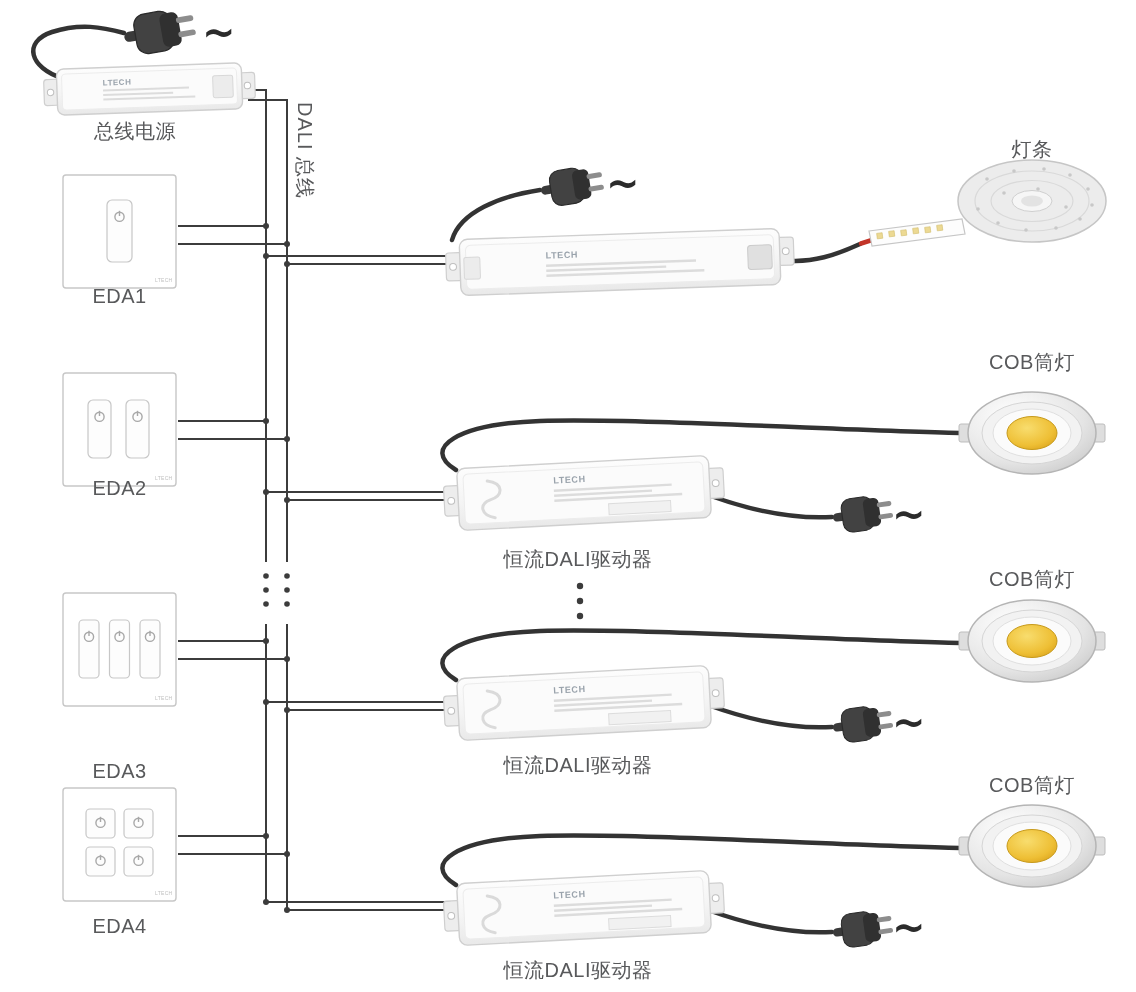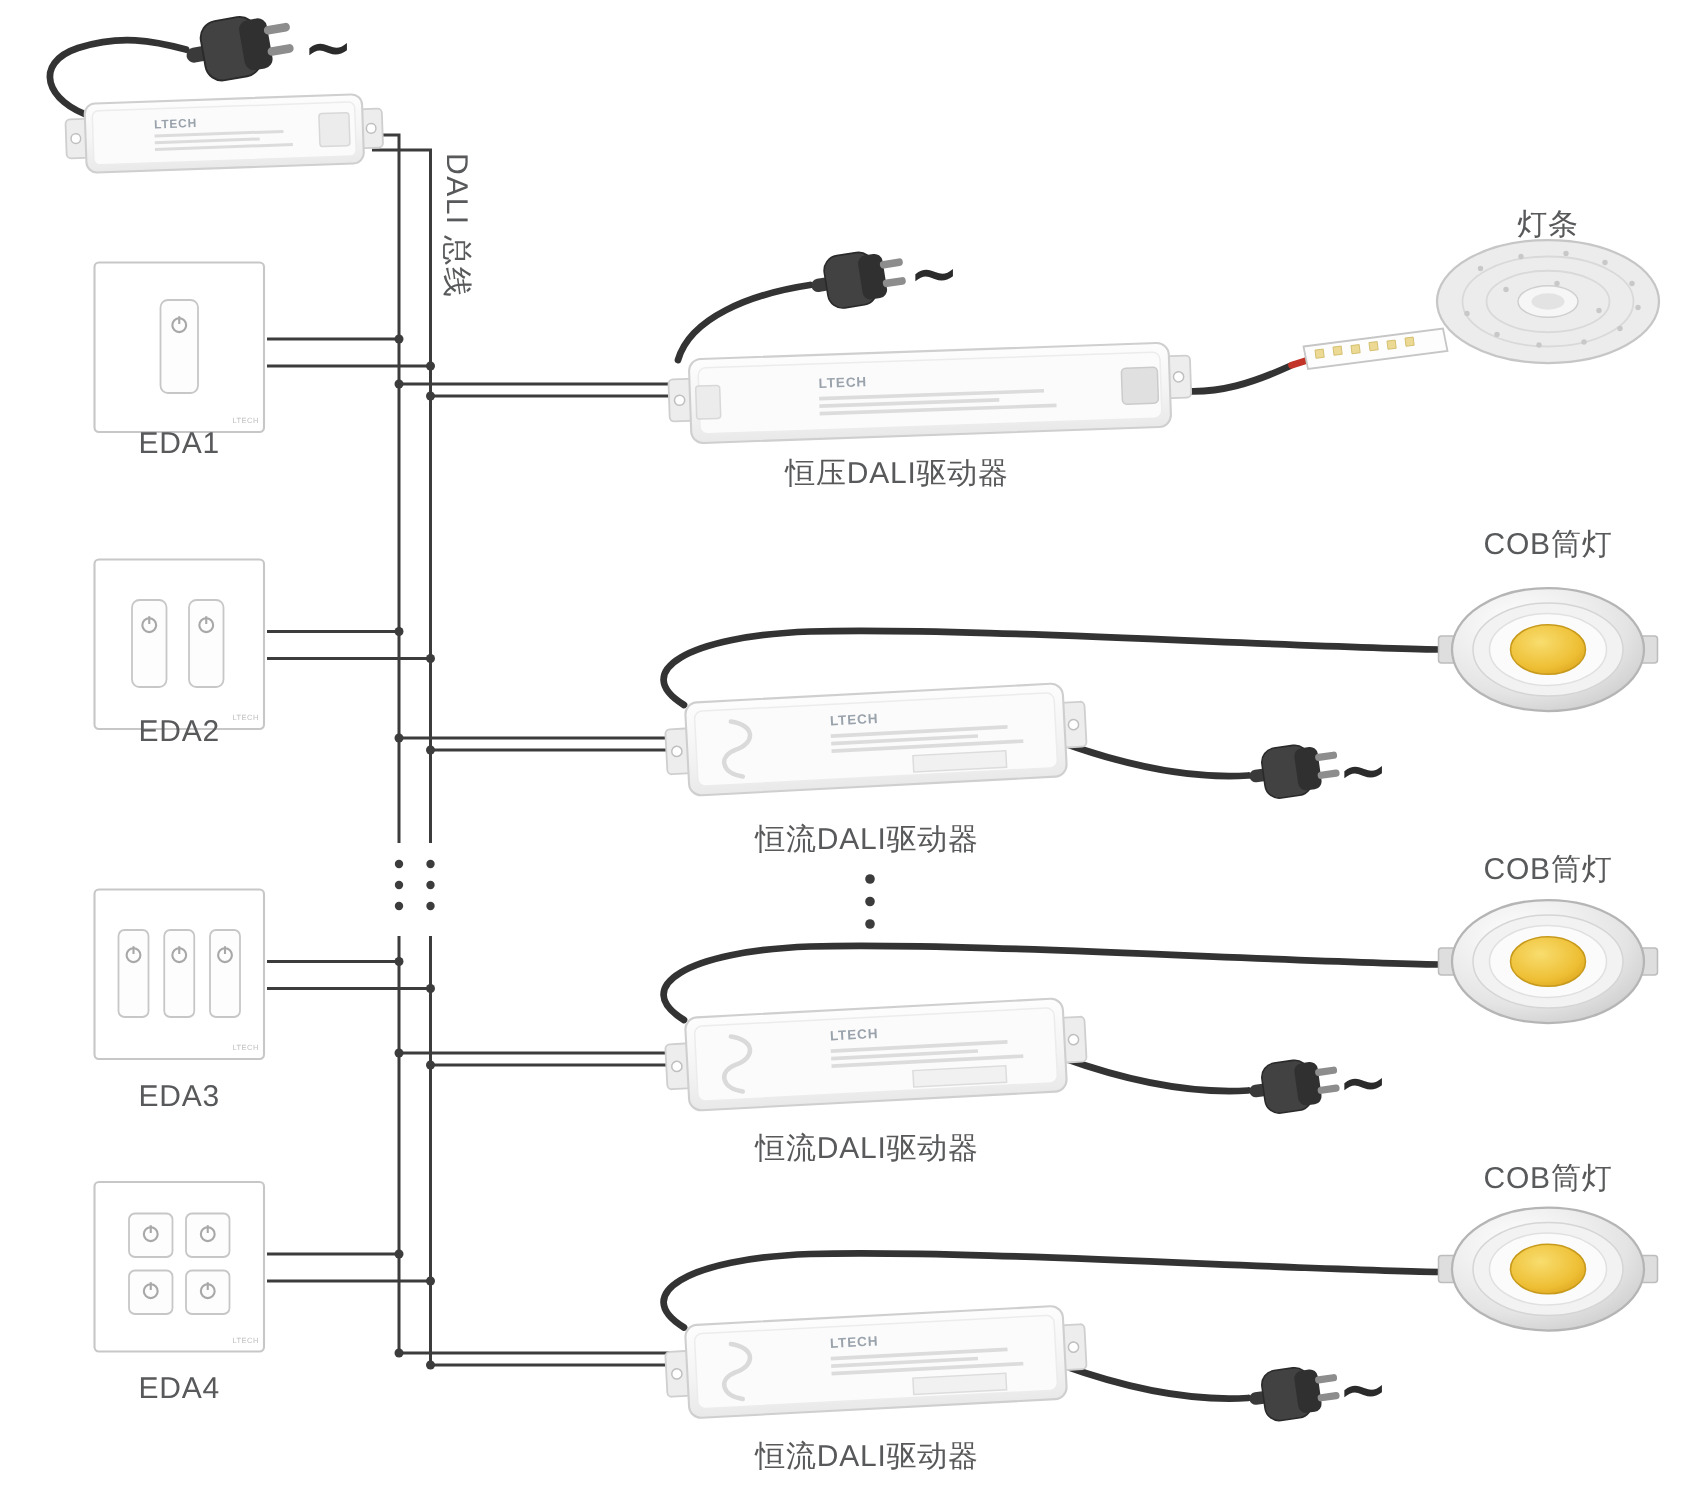--- a/index.html
+++ b/index.html
@@ -317,28 +317,28 @@
   <use href="#plug" transform="translate(548,172) rotate(-9) scale(1.1)"></use>
   <use href="#plug" transform="translate(840,500) rotate(-8) scale(1.05)"></use>
   <use href="#plug" transform="translate(840,710) rotate(-8) scale(1.05)"></use>
   <use href="#plug" transform="translate(840,915) rotate(-8) scale(1.05)"></use>
 
   <use href="#cob" transform="translate(1032,433)"></use>
   <use href="#cob" transform="translate(1032,641)"></use>
   <use href="#cob" transform="translate(1032,846)"></use>
 </svg>
 
+<div class="lbl center" style="left:50px;top:118px;width:170px">总线电源</div>
 <div class="vlabel">DALI 总线</div>
 
 <div class="lbl center" style="left:63px;top:285px;width:113px">EDA1</div>
 <div class="lbl center" style="left:63px;top:477px;width:113px">EDA2</div>
-<div class="lbl center" style="left:63px;top:720px;width:113px">EDA3</div>
+<div class="lbl center" style="left:63px;top:760px;width:113px">EDA3</div>
 <div class="lbl center" style="left:63px;top:915px;width:113px">EDA4</div>
 
-<div class="lbl center" style="left:438px;top:302px;width:320px">恒压DALI驱动器</div>
 <div class="lbl center" style="left:438px;top:546px;width:280px">恒流DALI驱动器</div>
 <div class="lbl center" style="left:438px;top:752px;width:280px">恒流DALI驱动器</div>
 <div class="lbl center" style="left:438px;top:957px;width:280px">恒流DALI驱动器</div>
 
 <div class="lbl center" style="left:952px;top:136px;width:160px">灯条</div>
 <div class="lbl center" style="left:952px;top:349px;width:160px">COB筒灯</div>
 <div class="lbl center" style="left:952px;top:566px;width:160px">COB筒灯</div>
 <div class="lbl center" style="left:952px;top:772px;width:160px">COB筒灯</div>
 
 <div class="tilde" style="left:202px;top:12px">~</div>

